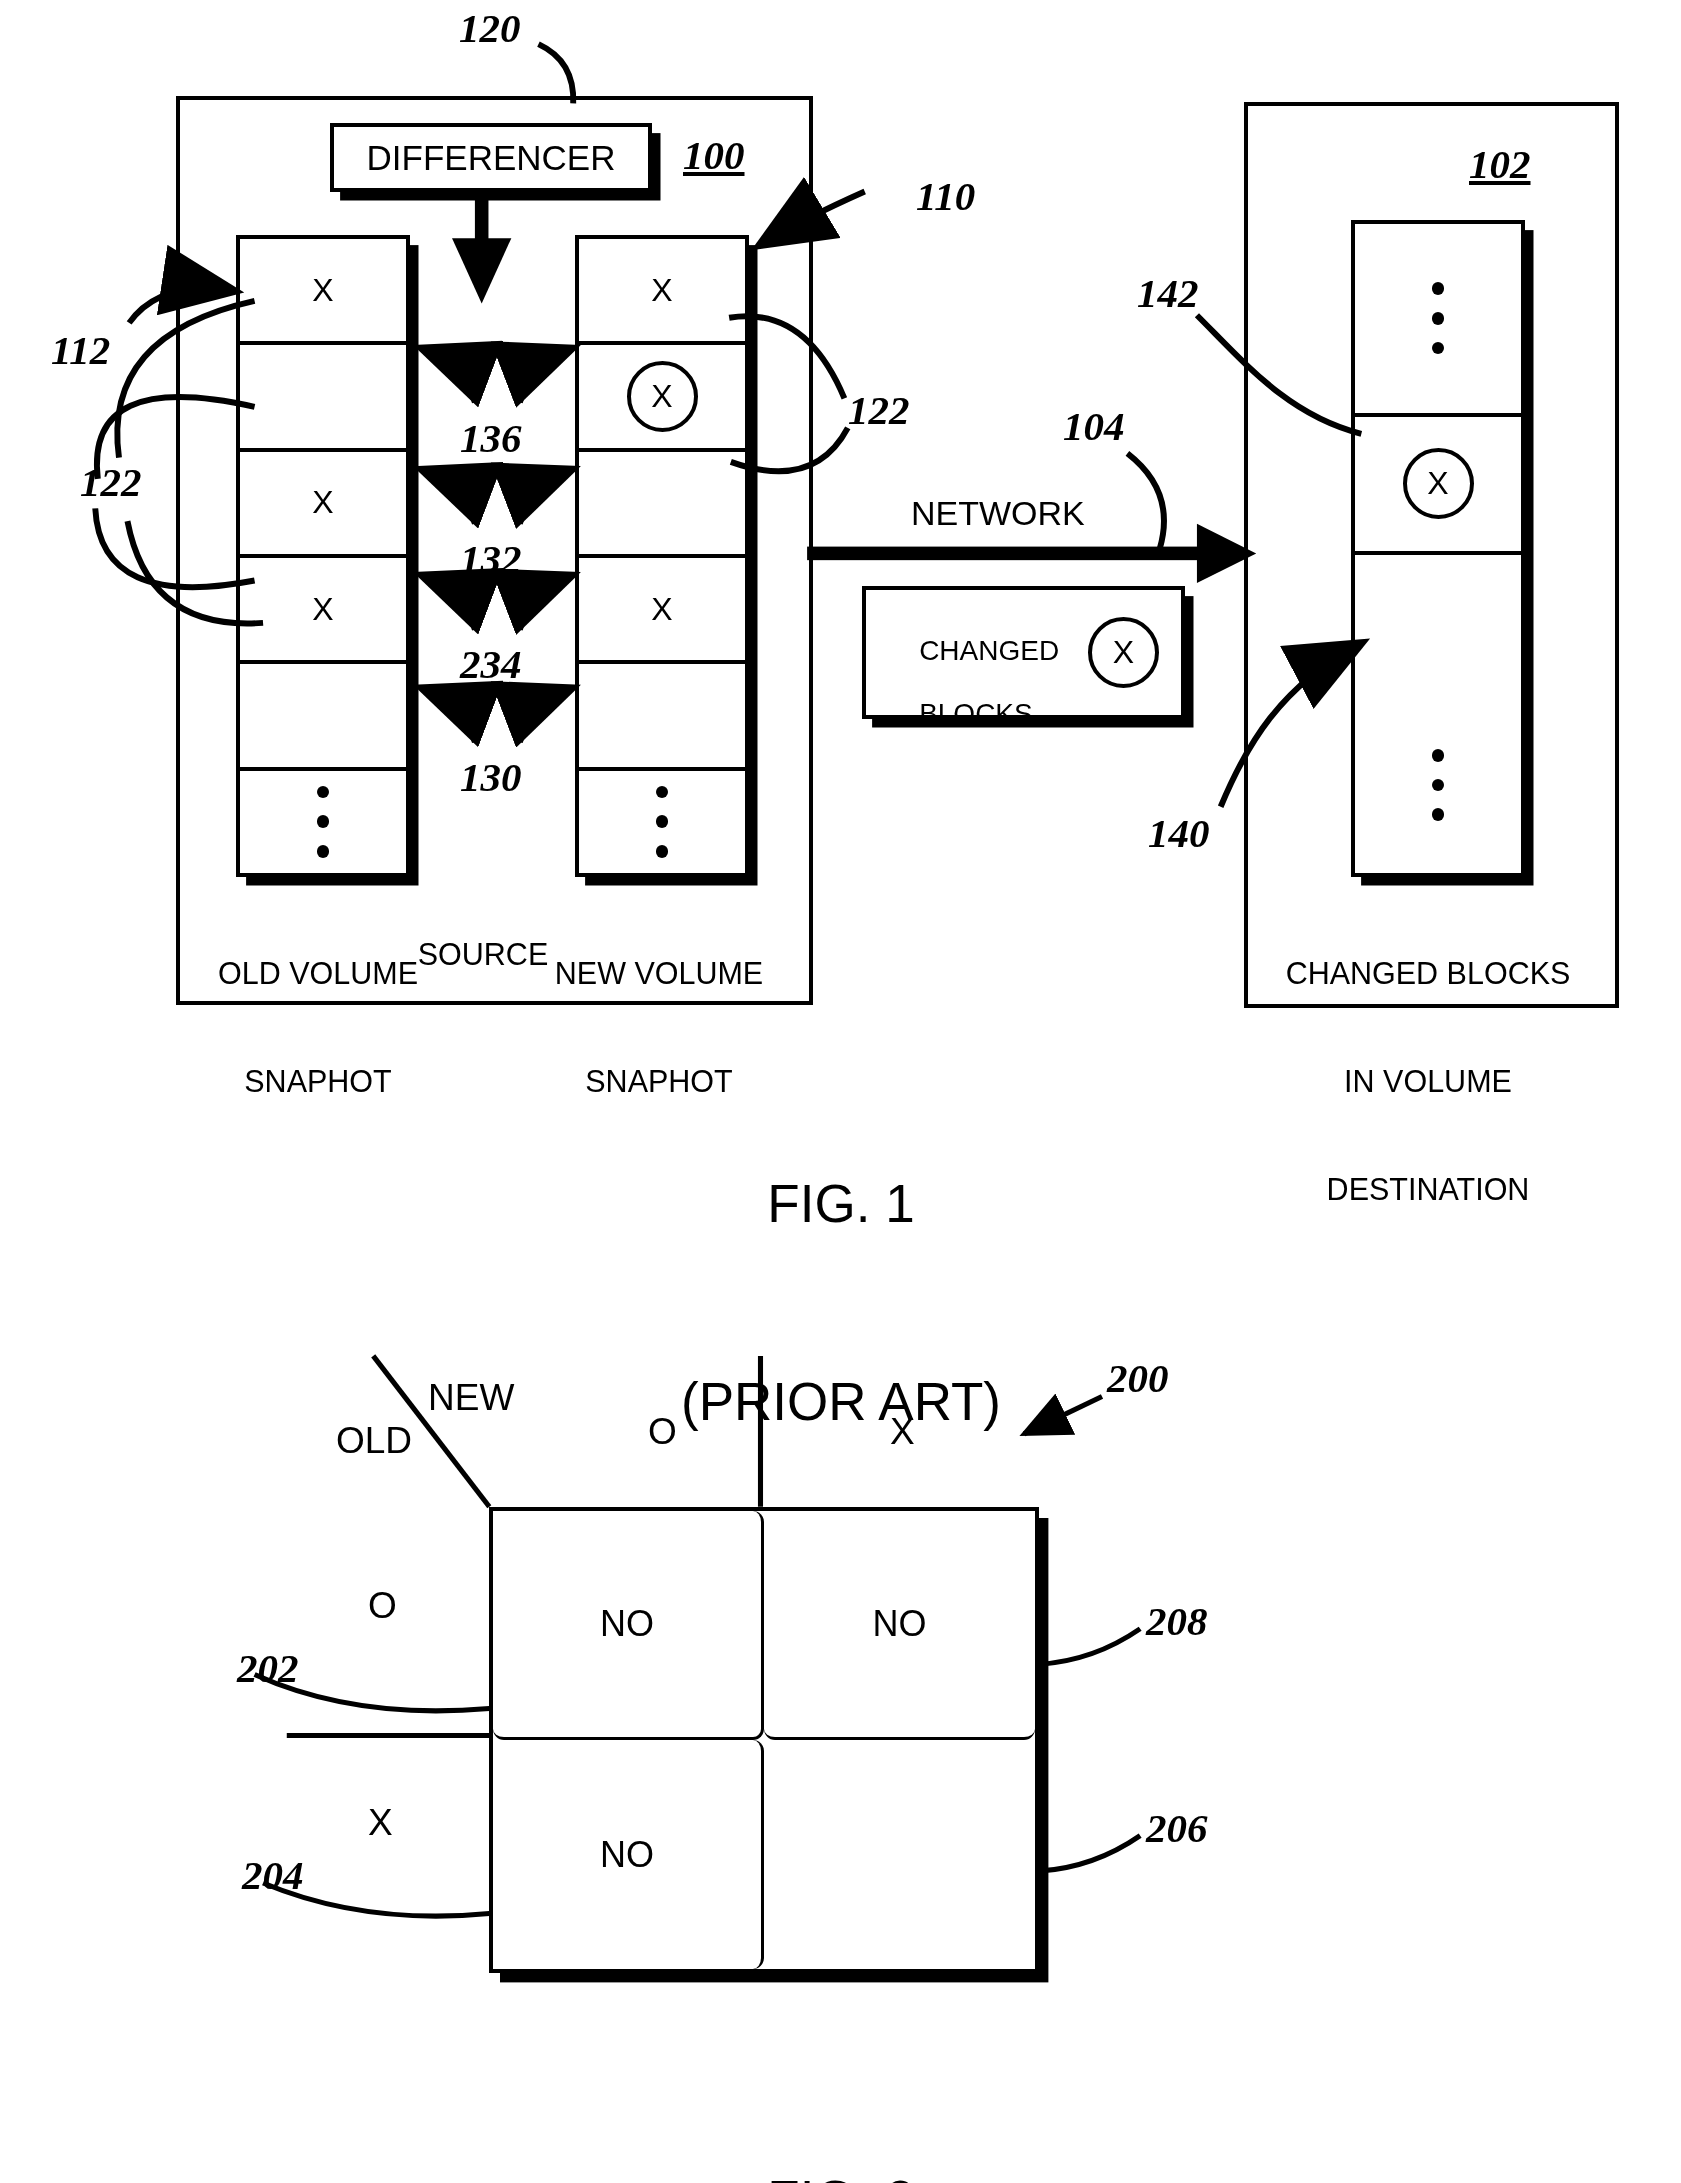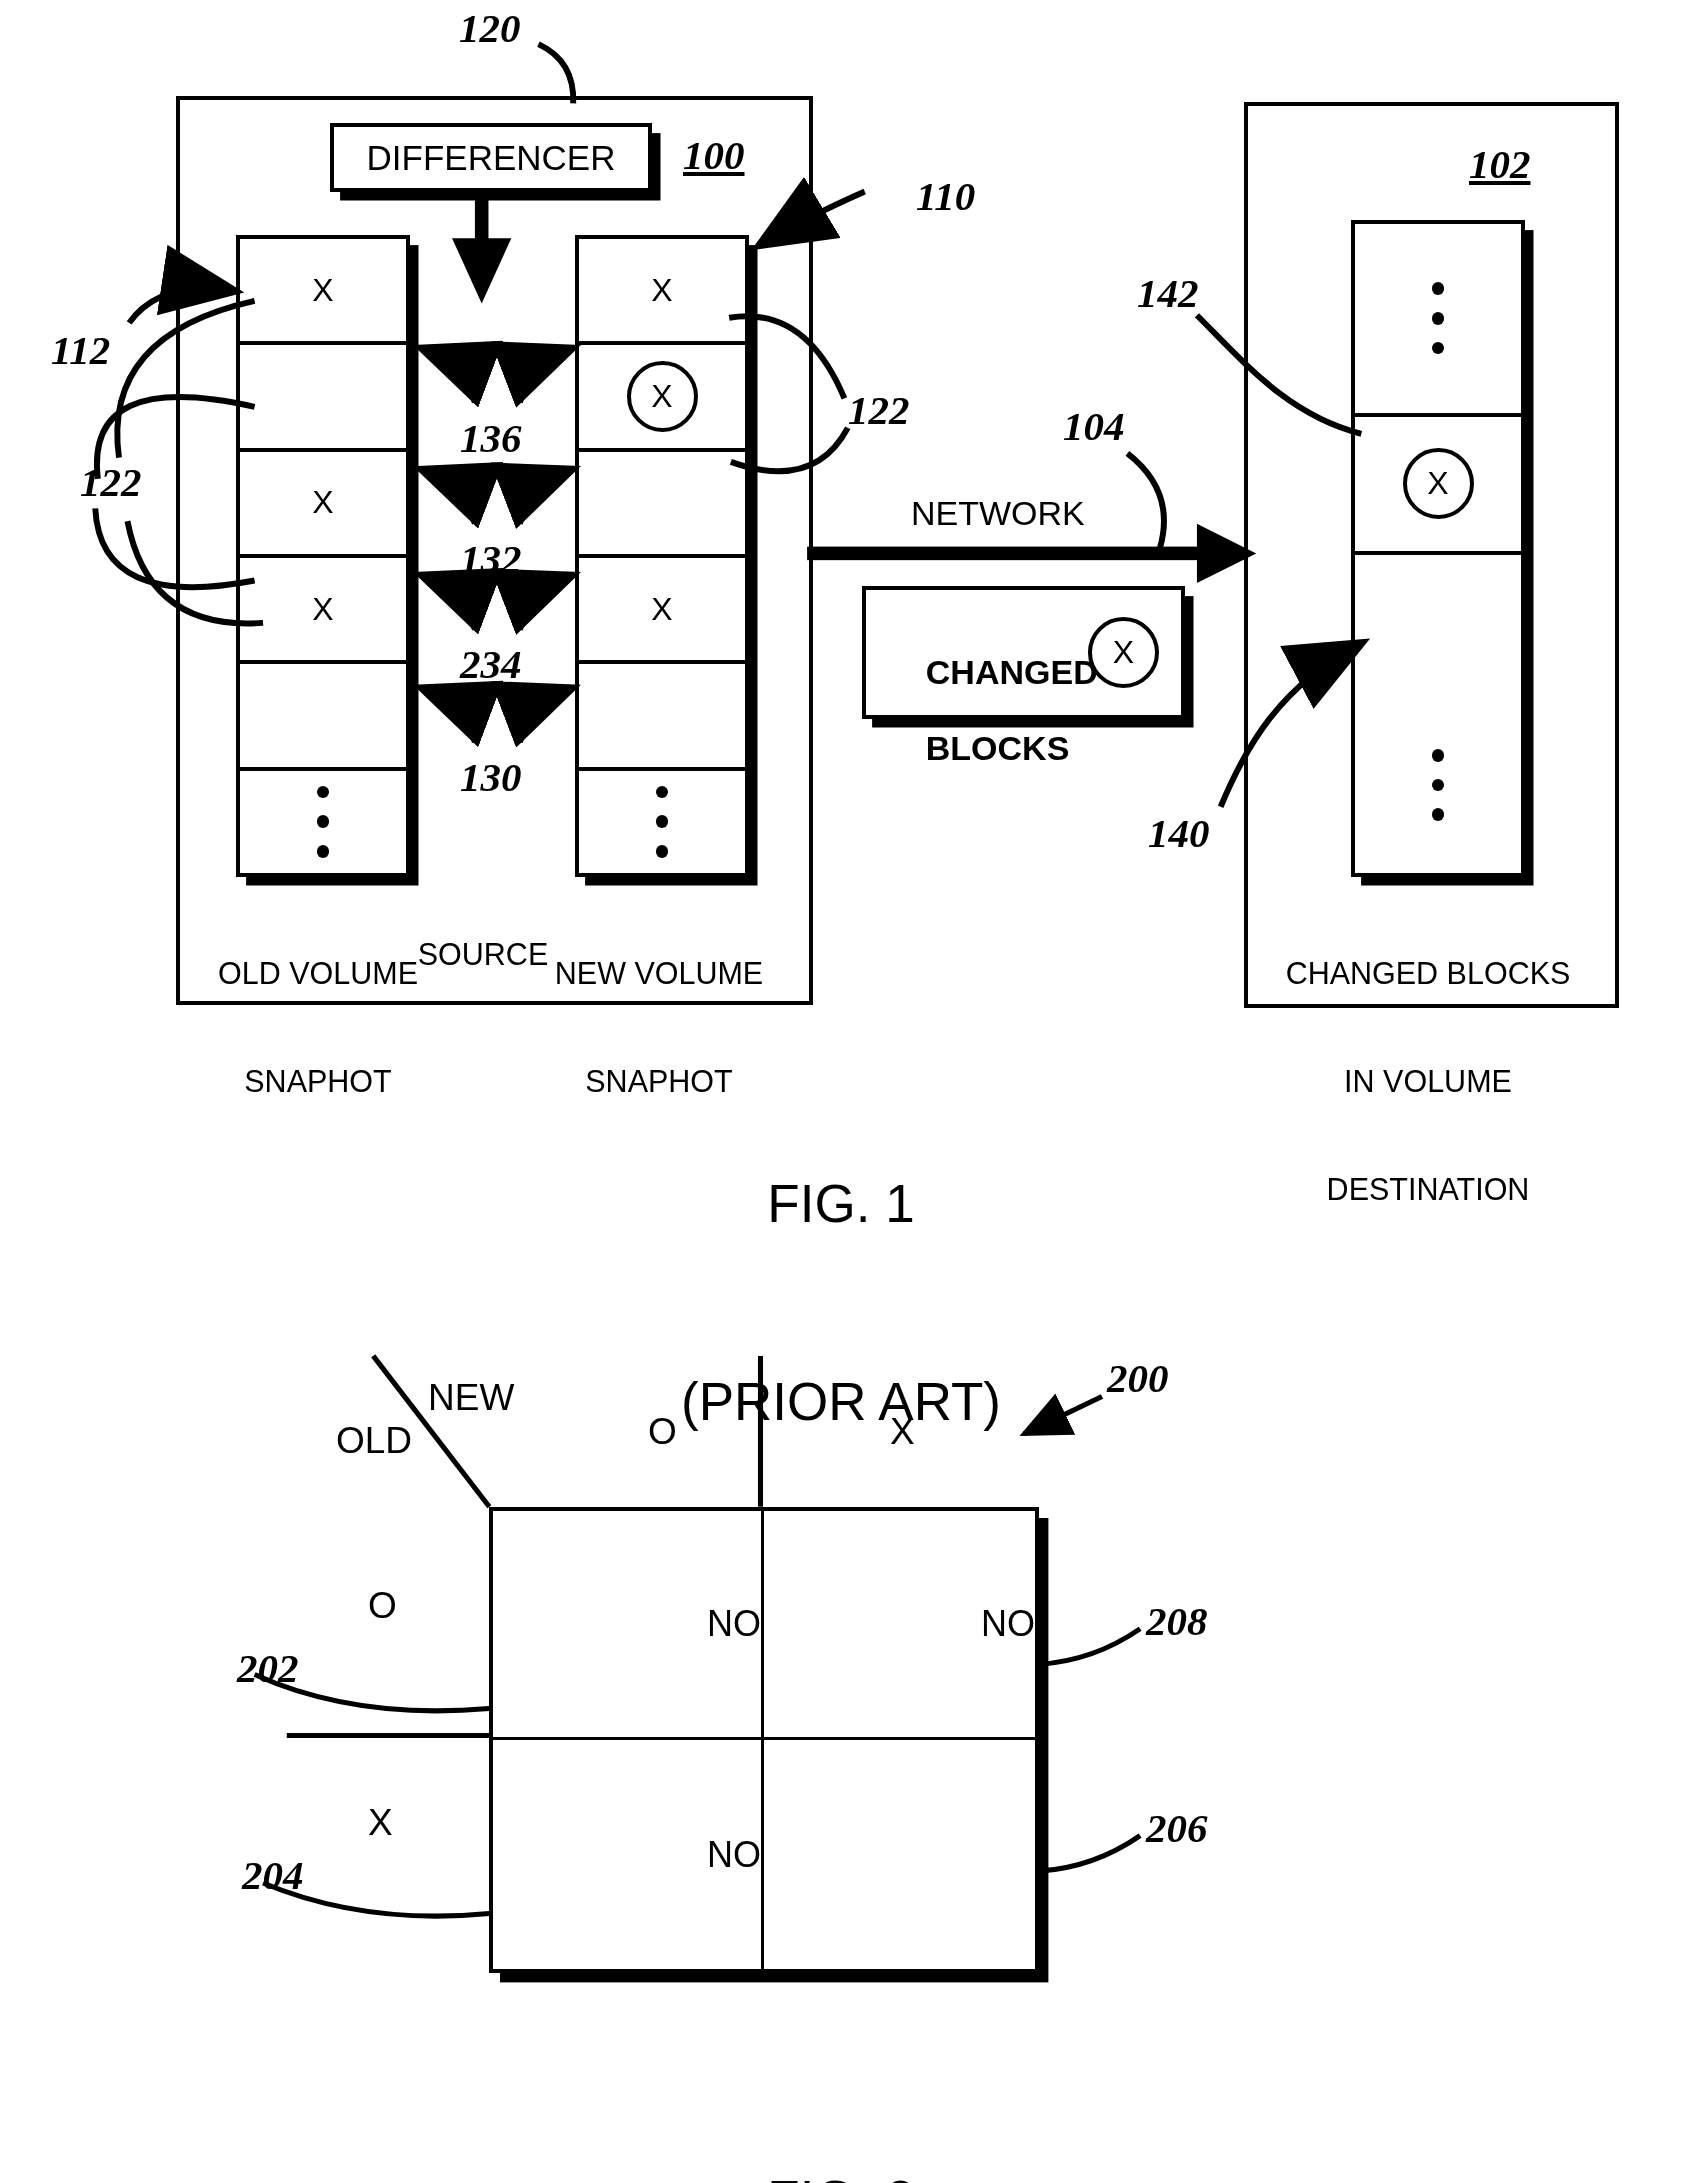--- a/index.html
+++ b/index.html
@@ -44,22 +44,22 @@
               line-height:1.25; white-space:pre; }
 
   svg.ov { position:absolute; left:0; top:0; width:1682px; height:2183px;
            pointer-events:none; overflow:visible; }
 
   
   .t2 { position:absolute; border:4.2px solid #000; background:#fff;
         box-shadow:10.2px 10.2px 0 -0.8px #000; display:grid;
         grid-template-columns:1fr 1fr; grid-template-rows:1fr 1fr; }
   .t2 > div { border-right:3.4px solid #000; border-bottom:3.4px solid #000;
-              display:flex; align-items:center; justify-content:flex-end;
-              font-size:36px; }
+              display:flex; align-items:center; justify-content:center;
+              font-size:36px;border-radius:11px; }
   .t2 > div:nth-child(2n) { border-right:none; }
   .t2 > div:nth-child(3), .t2 > div:nth-child(4) { border-bottom:none; }
   .ellipse-yes { display:inline-flex; align-items:center; justify-content:center;
                  width:110px; height:100px; border:4.2px solid #000;
                  border-radius:50%; font-size:36px; }
 </style>
 </head>
 <body>
 
 <div class="panel" style="left:176px; top:96px; width:629px; height:901px;"></div>
@@ -152,21 +152,21 @@
 <div class="cap" style="left:519px; top:884px; width:280px;">
   <div>NEW VOLUME</div>
   <div>SNAPHOT</div>
 </div>
 
 <div class="cap" style="left:356px; top:937px; width:254px;">SOURCE</div>
 
 <div class="lbl" style="left:911px; top:494px; font-size:34px;">NETWORK</div>
 
 <div class="shadowbox" style="left:862px; top:586px; width:315px; height:125px;">
-  <div class="lbl" style="left:22px; top:25px; font-size:34px;font-weight:bold;">
+  <div class="lbl" style="left:22px; top:14px; font-size:28px;">
     <span>CHANGED</span><br>
     <span>BLOCKS</span>
   </div>
   <span class="circled" style="position:absolute; left:222px; top:27px;">X</span>
 </div>
 
 <div class="col" style="left:1351px; top:220px; width:166px; height:649px;">
   <div class="cell" style="flex:1.9 1 0;">
     <span class="vdots">
         <i></i>

